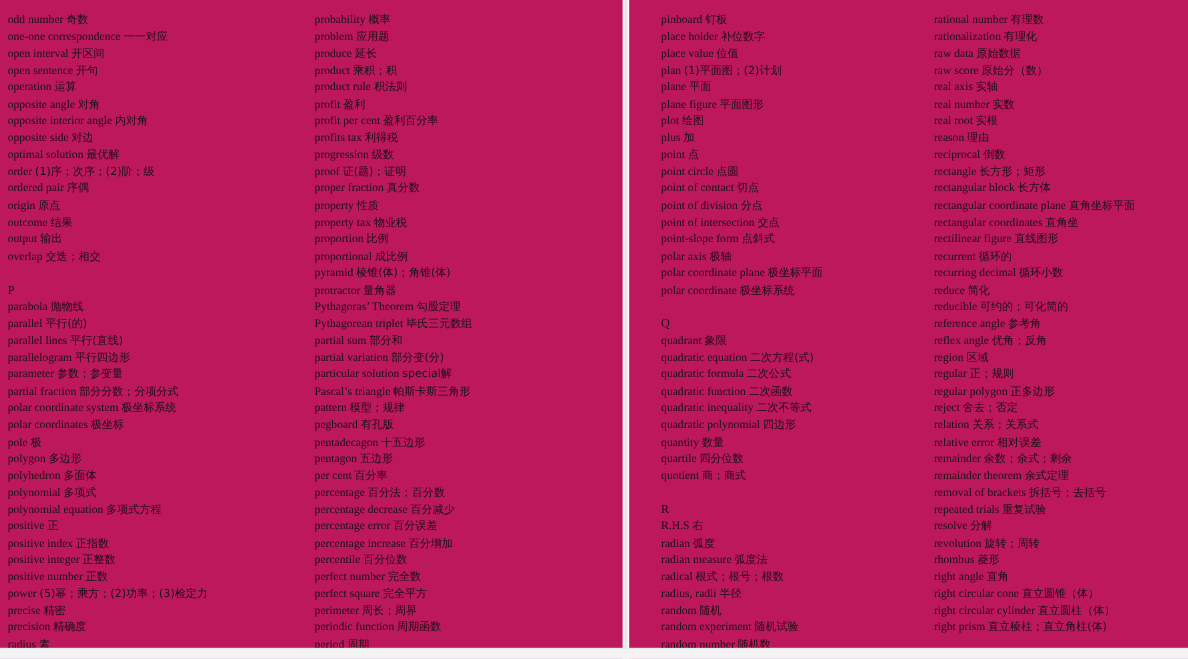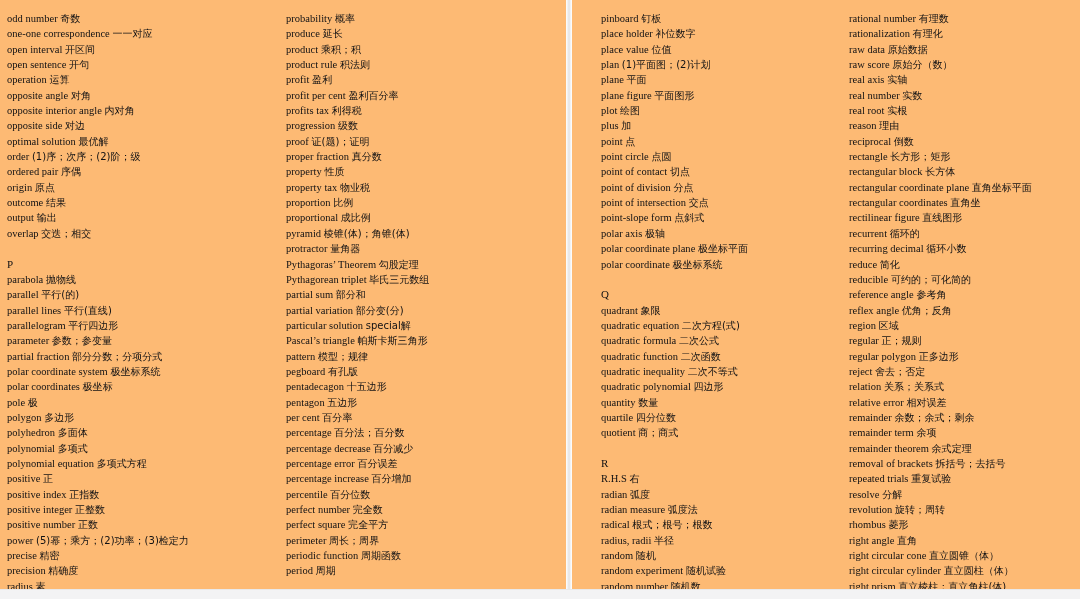--- a/index.html
+++ b/index.html
@@ -20,21 +20,21 @@
   #page-scan {
     position: absolute;
     inset: 0;
     display: flex;
     background: #ffffff;
   }
 
   .page-half {
     position: relative;
     display: flex;
-    background: #fdba74;
+    background: #be185d;
   }
   .page-half.left  { width: 566px; }
   .page-half.right { width: 508px; }
 
   .seam {
     width: 6px;
     background: linear-gradient(to right,
         #ffffff 0%,
         #f2f2f2 25%,
         #e3e3e4 50%,
@@ -125,20 +125,21 @@
         <div class="entry"><span class="term">positive index</span> <span class="gloss">正指数</span></div>
         <div class="entry"><span class="term">positive integer</span> <span class="gloss">正整数</span></div>
         <div class="entry"><span class="term">positive number</span> <span class="gloss">正数</span></div>
         <div class="entry"><span class="term">power</span> <span class="gloss">(5)幂；乘方；(2)功率；(3)检定力</span></div>
         <div class="entry"><span class="term">precise</span> <span class="gloss">精密</span></div>
         <div class="entry"><span class="term">precision</span> <span class="gloss">精确度</span></div>
         <div class="entry"><span class="term">radius</span> <span class="gloss">素</span></div>
       </div>
     <div class="glossary-column col-2">
         <div class="entry"><span class="term">probability</span> <span class="gloss">概率</span></div>
+        <div class="entry"><span class="term">problem</span> <span class="gloss">应用题</span></div>
         <div class="entry"><span class="term">produce</span> <span class="gloss">延长</span></div>
         <div class="entry"><span class="term">product</span> <span class="gloss">乘积；积</span></div>
         <div class="entry"><span class="term">product rule</span> <span class="gloss">积法则</span></div>
         <div class="entry"><span class="term">profit</span> <span class="gloss">盈利</span></div>
         <div class="entry"><span class="term">profit per cent</span> <span class="gloss">盈利百分率</span></div>
         <div class="entry"><span class="term">profits tax</span> <span class="gloss">利得税</span></div>
         <div class="entry"><span class="term">progression</span> <span class="gloss">级数</span></div>
         <div class="entry"><span class="term">proof</span> <span class="gloss">证(题)；证明</span></div>
         <div class="entry"><span class="term">proper fraction</span> <span class="gloss">真分数</span></div>
         <div class="entry"><span class="term">property</span> <span class="gloss">性质</span></div>
@@ -235,21 +236,20 @@
         <div class="entry"><span class="term">reducible</span> <span class="gloss">可约的；可化简的</span></div>
         <div class="entry"><span class="term">reference angle</span> <span class="gloss">参考角</span></div>
         <div class="entry"><span class="term">reflex angle</span> <span class="gloss">优角；反角</span></div>
         <div class="entry"><span class="term">region</span> <span class="gloss">区域</span></div>
         <div class="entry"><span class="term">regular</span> <span class="gloss">正；规则</span></div>
         <div class="entry"><span class="term">regular polygon</span> <span class="gloss">正多边形</span></div>
         <div class="entry"><span class="term">reject</span> <span class="gloss">舍去；否定</span></div>
         <div class="entry"><span class="term">relation</span> <span class="gloss">关系；关系式</span></div>
         <div class="entry"><span class="term">relative error</span> <span class="gloss">相对误差</span></div>
         <div class="entry"><span class="term">remainder</span> <span class="gloss">余数；余式；剩余</span></div>
-        <div class="entry"><span class="term">remainder term</span> <span class="gloss">余项</span></div>
         <div class="entry"><span class="term">remainder theorem</span> <span class="gloss">余式定理</span></div>
         <div class="entry"><span class="term">removal of brackets</span> <span class="gloss">拆括号；去括号</span></div>
         <div class="entry"><span class="term">repeated trials</span> <span class="gloss">重复试验</span></div>
         <div class="entry"><span class="term">resolve</span> <span class="gloss">分解</span></div>
         <div class="entry"><span class="term">revolution</span> <span class="gloss">旋转；周转</span></div>
         <div class="entry"><span class="term">rhombus</span> <span class="gloss">菱形</span></div>
         <div class="entry"><span class="term">right angle</span> <span class="gloss">直角</span></div>
         <div class="entry"><span class="term">right circular cone</span> <span class="gloss">直立圆锥（体）</span></div>
         <div class="entry"><span class="term">right circular cylinder</span> <span class="gloss">直立圆柱（体）</span></div>
         <div class="entry"><span class="term">right prism</span> <span class="gloss">直立棱柱；直立角柱(体)</span></div>

